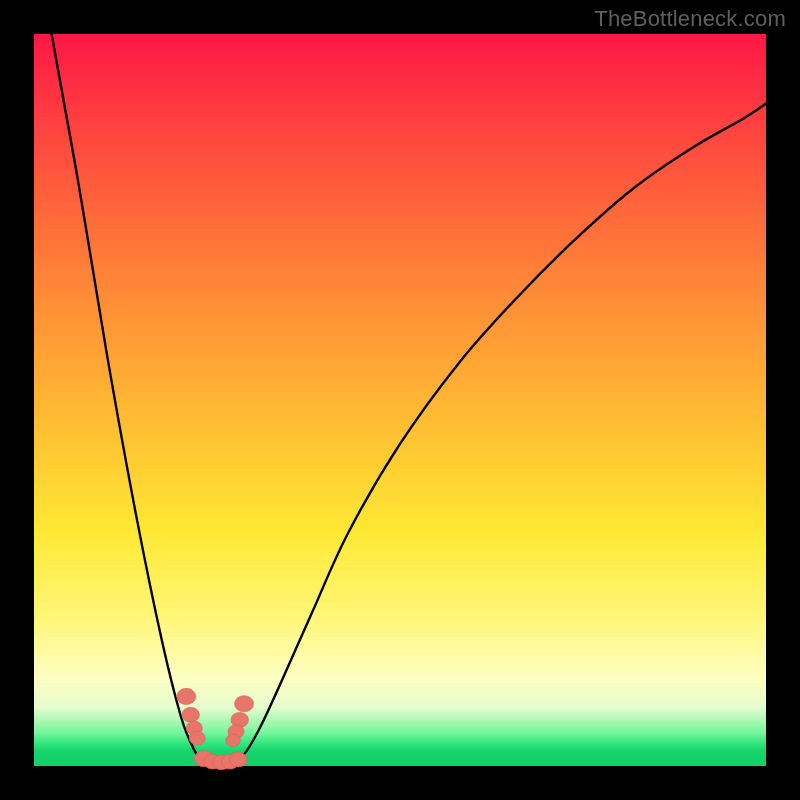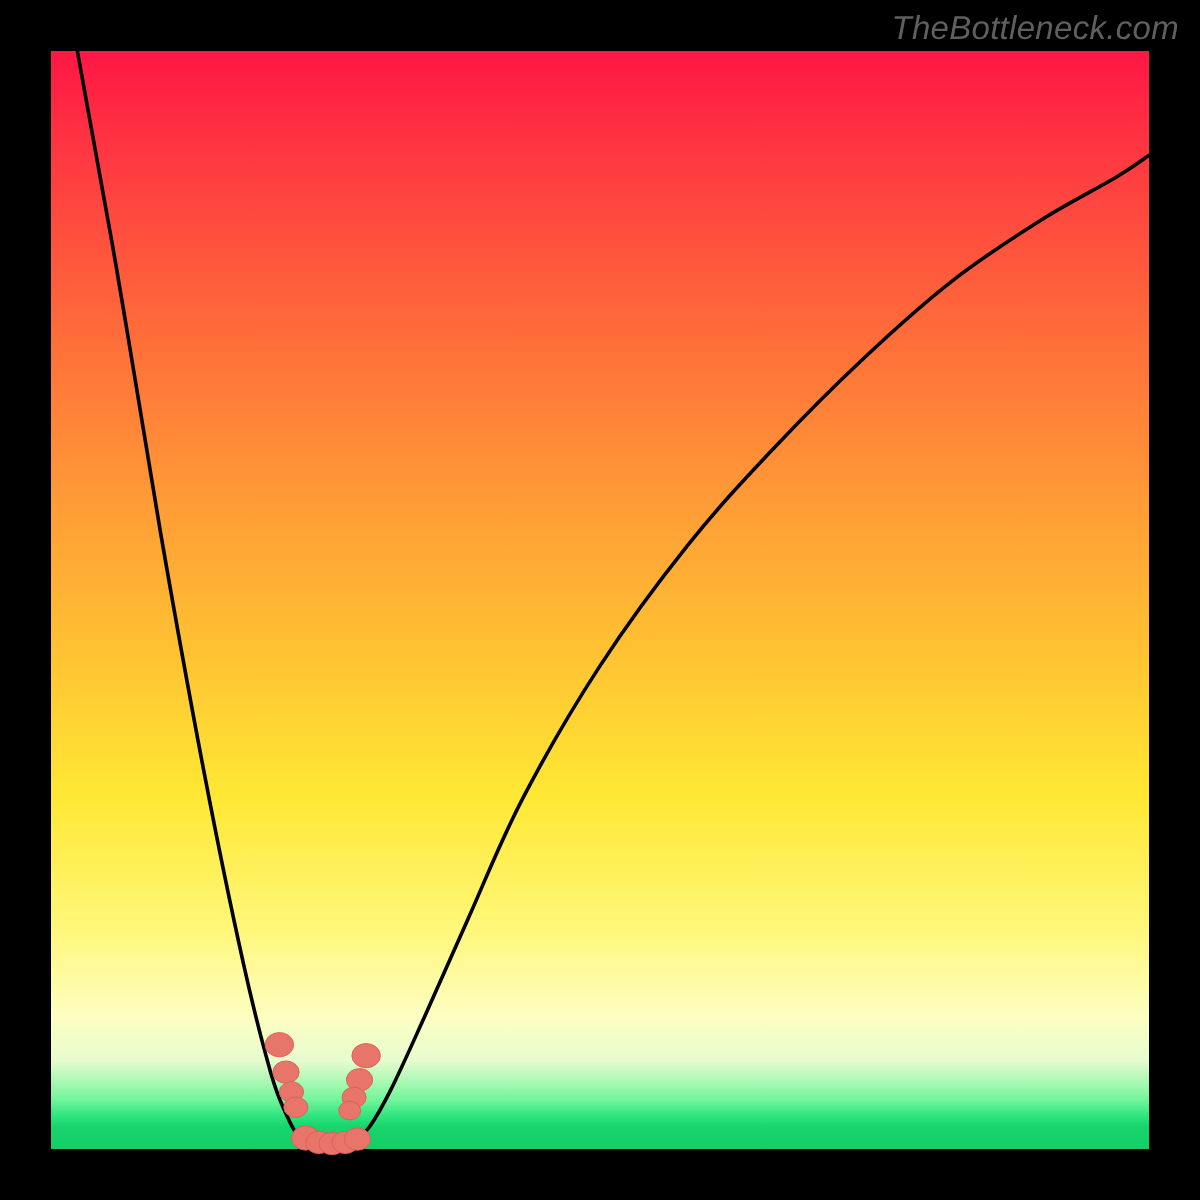--- a/index.html
+++ b/index.html
@@ -44,21 +44,20 @@
   }
   .watermark {
     position: absolute;
     top: 6px;
     right: 14px;
     color: #5f5f5f;
     font-size: 22px;
     font-weight: 400;
     letter-spacing: 0.2px;
     user-select: none;
-    font-style: italic;
   }
   svg.curve-svg {
     position: absolute;
     left: 0;
     top: 0;
     width: 732px;
     height: 732px;
     overflow: visible;
   }
   svg .curve {

